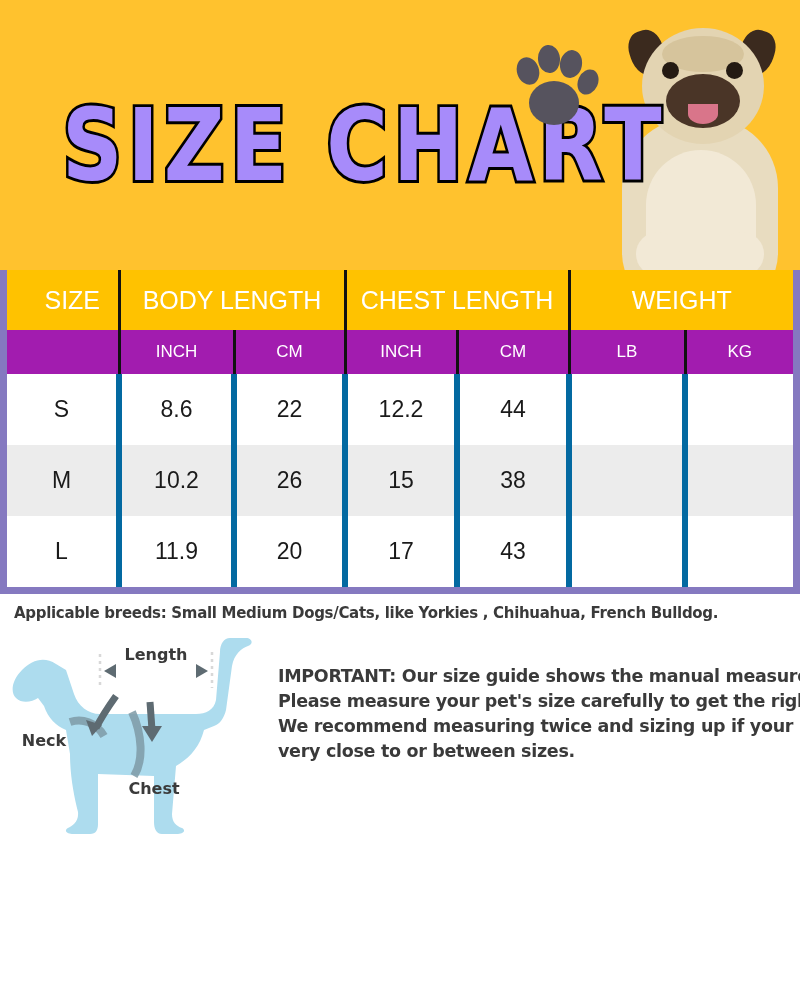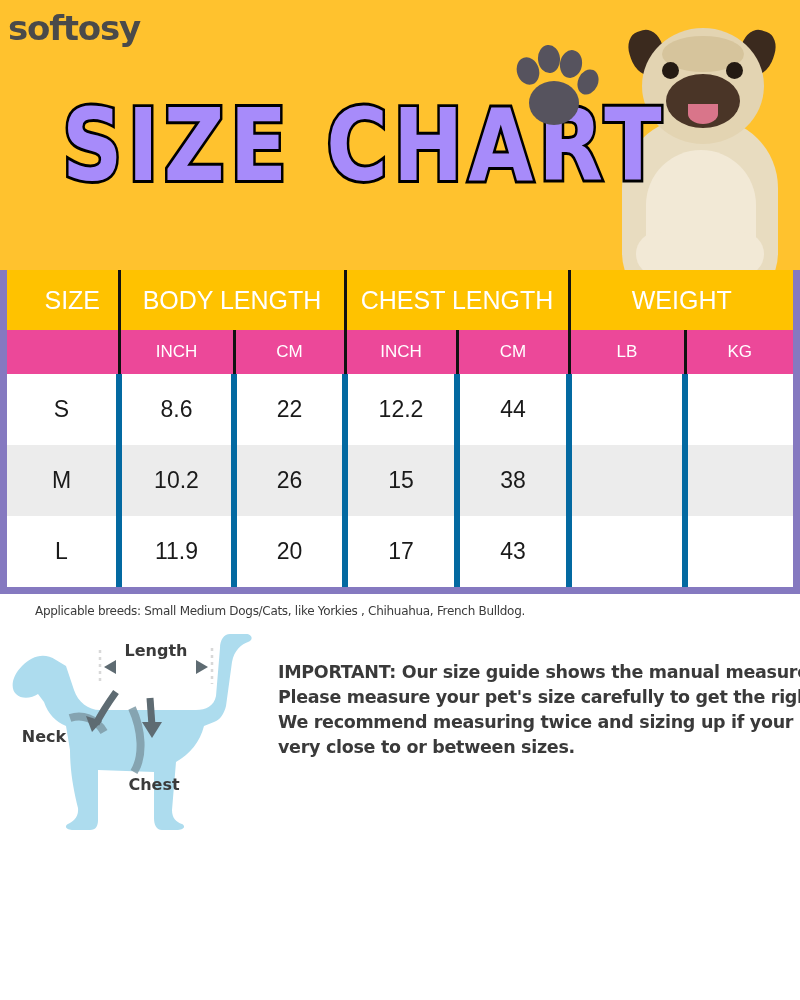--- a/index.html
+++ b/index.html
@@ -188,21 +188,21 @@
     height: 58px;
     text-align: center;
     border-left: 3px solid #111111;
     border-right: 3px solid #111111;
     font-family: "Liberation Sans", sans-serif;
   }
   th.grp.first { border-left: none; padding-left: 21px; }
   th.grp.last  { border-right: none; }
 
   th.unit {
-    background: #ec4899;
+    background: #a21caf;
     color: #ffffff;
     font-size: 17px;
     font-weight: normal;
     height: 42px;
     text-align: center;
     border-left: 3px solid #111111;
     border-right: 3px solid #111111;
   }
   th.unit.blank { border-left: none; }
   th.unit.last  { border-right: none; }
@@ -216,23 +216,23 @@
     border-right: 3px solid #111111;
     background: #ffffff;
   }
   td.cell.first { border-left: none; }
   td.cell.last  { border-right: none; }
   tr.alt td.cell { background: #ECECEC; }
 
   
   .breeds {
     position: relative;
-    margin: 10px 0 0 35px;
-    font-size: 12px;
-    font-weight: normal;
+    margin: 10px 0 0 14px;
+    font-size: 15px;
+    font-weight: bold;
     color: #3a3a3a;
     font-family: "DejaVu Sans", sans-serif;
     letter-spacing: -0.3px;
   }
 
   
   .bottom {
     position: relative;
     width: 800px;
     height: 222px;
@@ -258,21 +258,20 @@
   }
   .important div { white-space: nowrap; }
 </style>
 </head>
 <body>
 
 <div class="page">
 
   <div class="banner">
 
-    <div class="logo">softosy</div>
 
     <div class="pug-wrap">
       <div class="pug-body"></div>
       <div class="pug-belly"></div>
       <div class="pug-paw left"></div>
       <div class="pug-paw right"></div>
       <div class="pug-ear left"></div>
       <div class="pug-ear right"></div>
       <div class="pug-head"></div>
       <div class="pug-wrinkle"></div>

